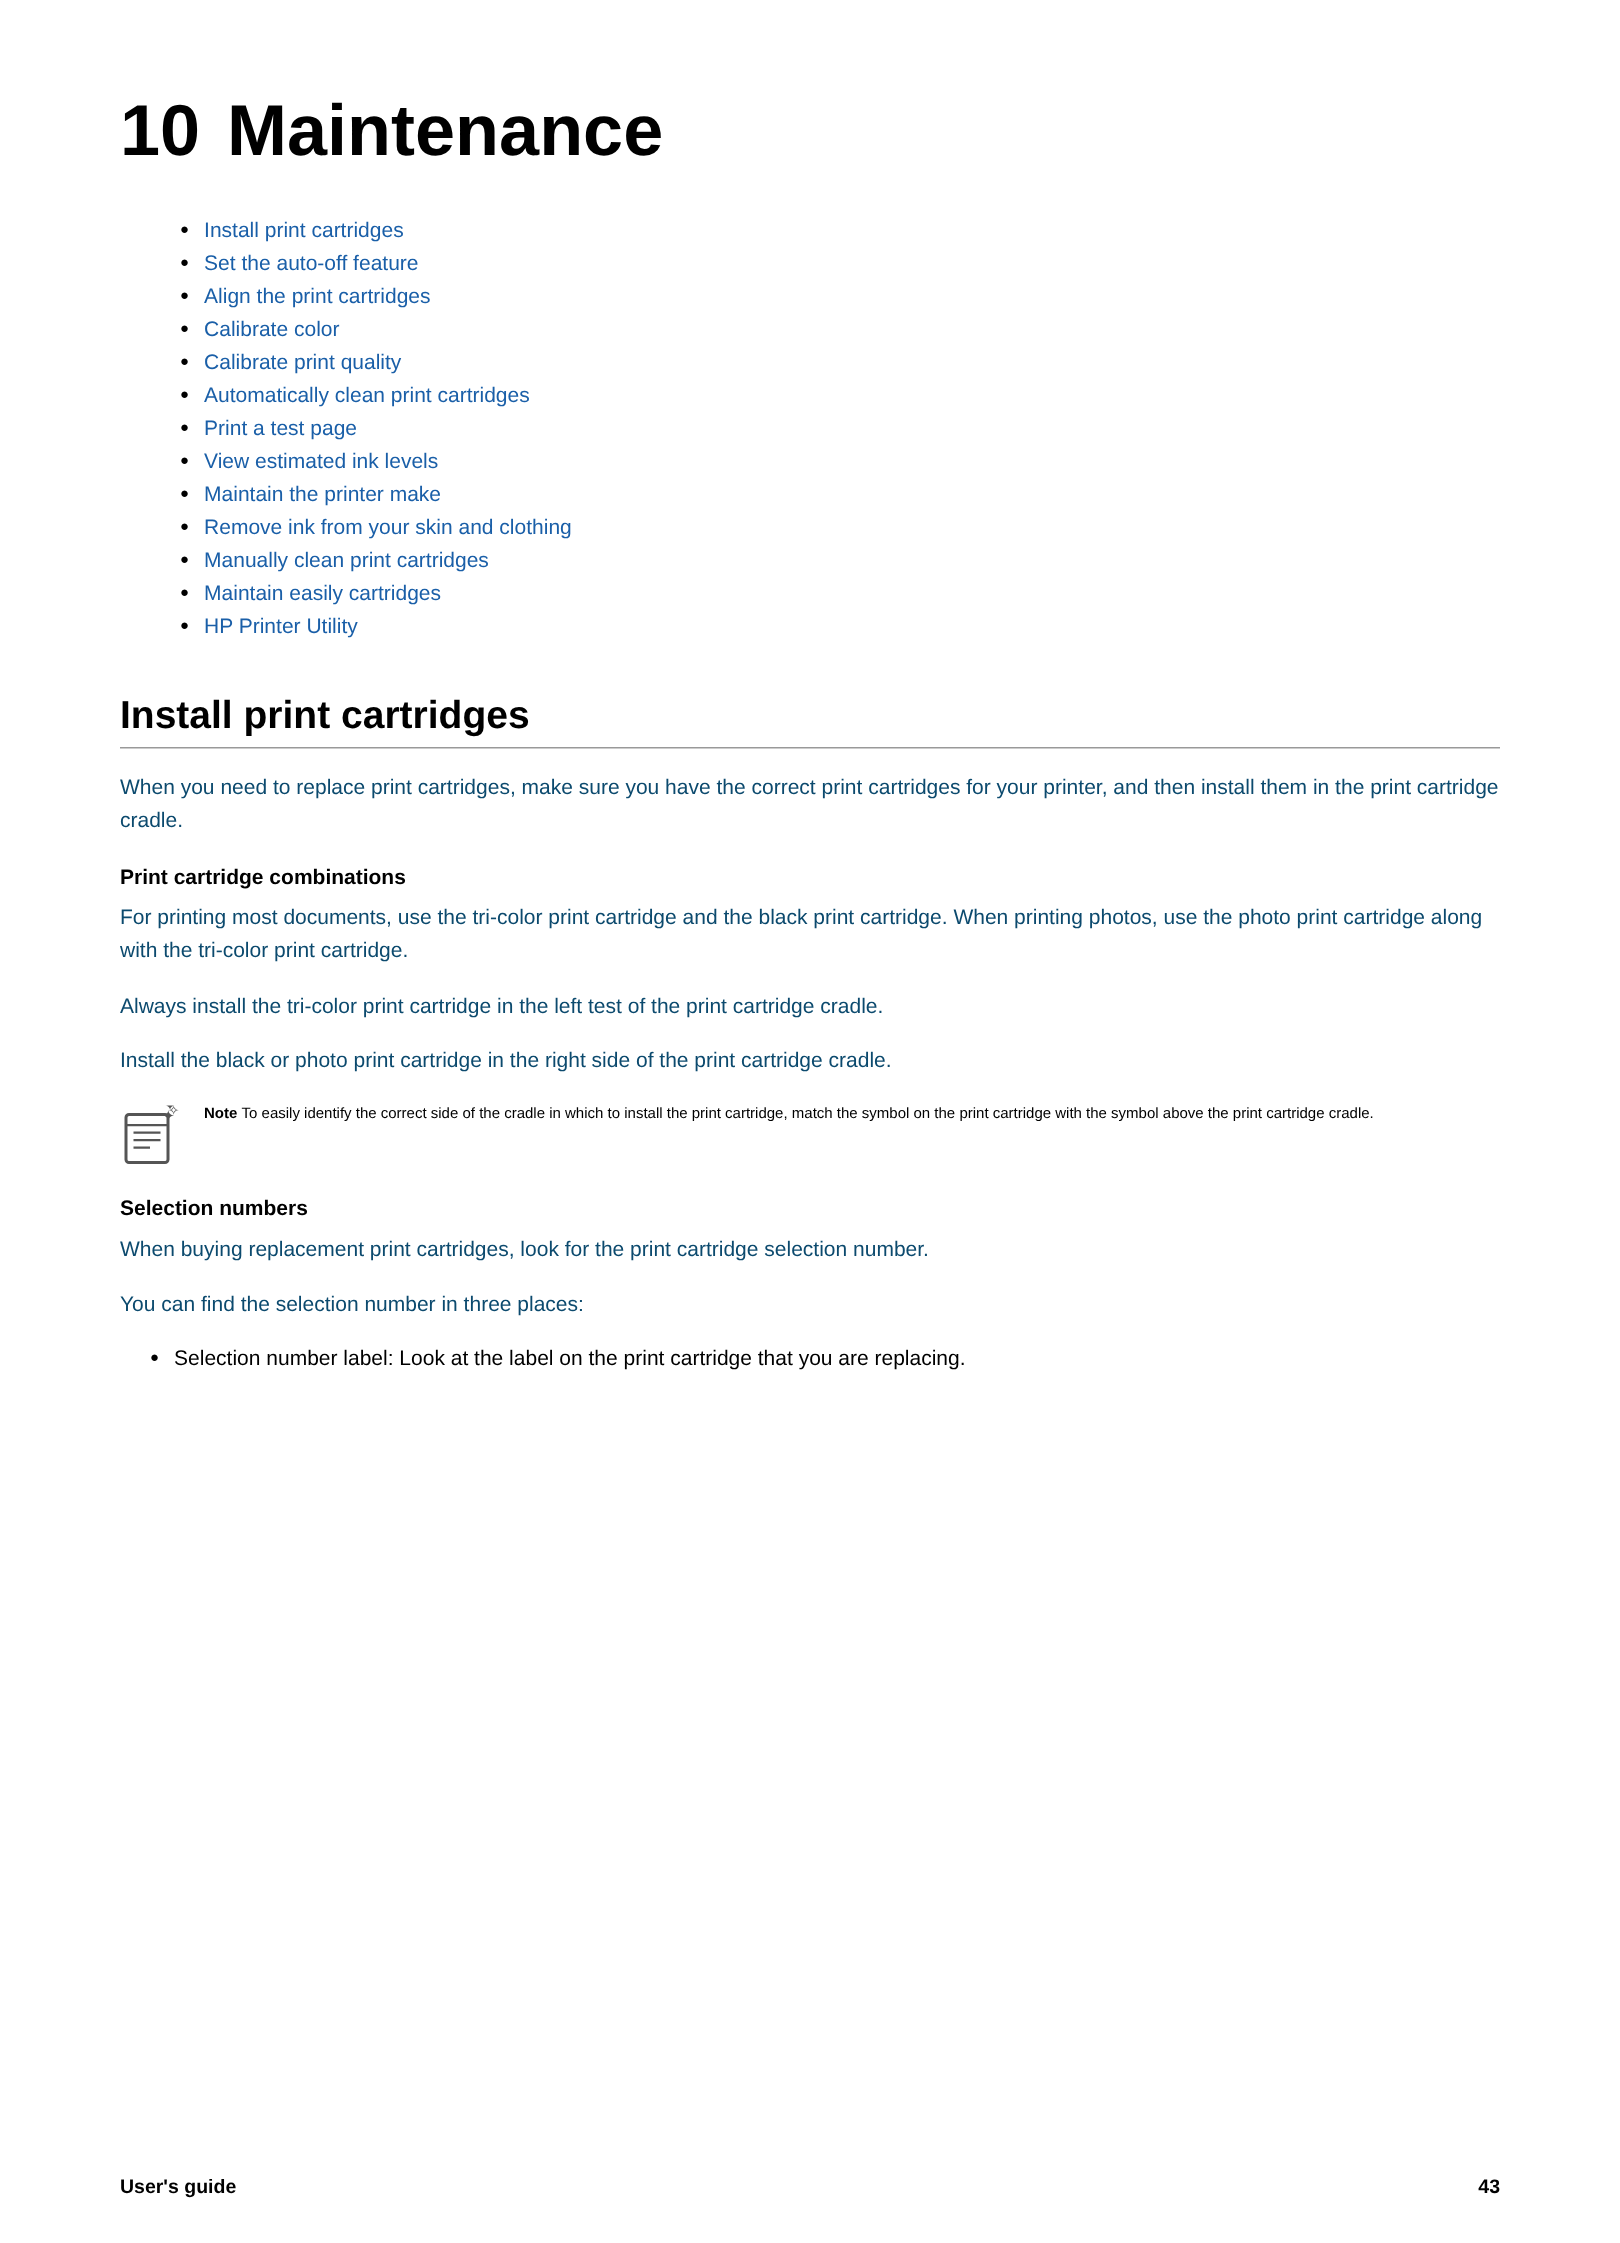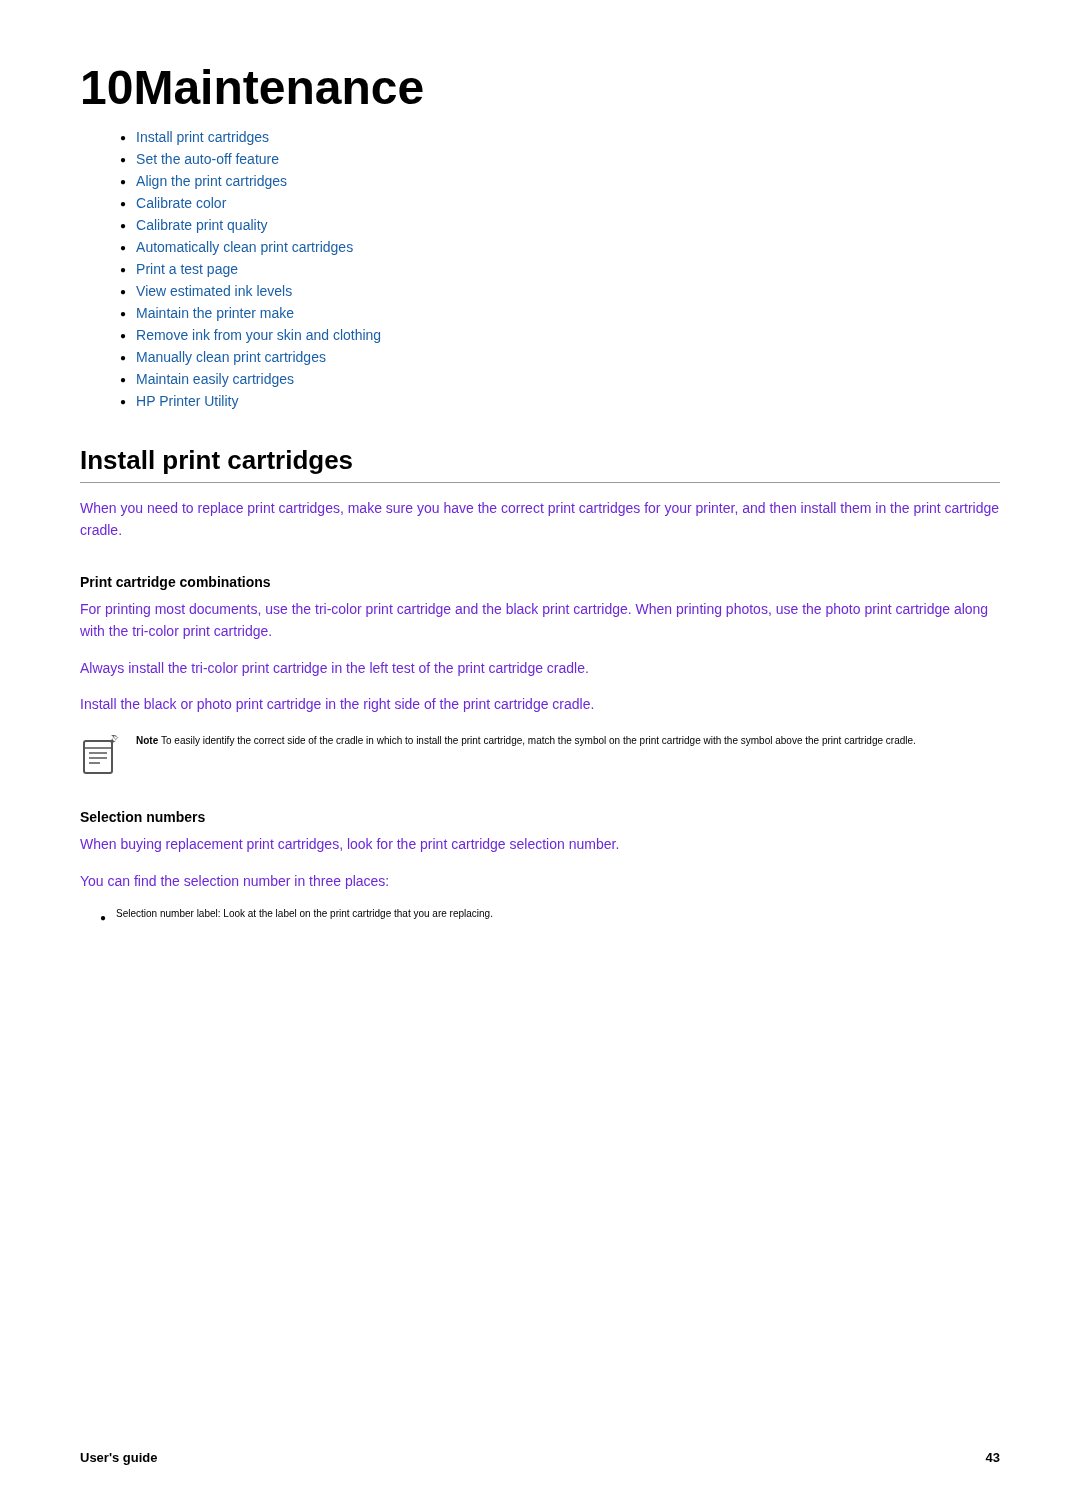--- a/index.html
+++ b/index.html
@@ -16,23 +16,24 @@
       width: 1080px;
       min-height: 1495px;
       padding: 60px 80px 60px 80px;
       position: relative;
     }
 
     .chapter-title {
       font-size: 48px;
       font-weight: bold;
       color: #000;
-      margin-bottom: 14px;
+      margin-bottom: 30px;
       display: flex;
       align-items: baseline;
+      gap: 18px;
     }
 
     .chapter-number {
       font-size: 48px;
       font-weight: bold;
     }
 
     .toc-list {
       list-style: none;
       margin: 0 0 36px 40px;
@@ -64,31 +65,31 @@
       font-size: 26px;
       font-weight: bold;
       color: #000;
       margin-bottom: 14px;
       border-bottom: 1px solid #999;
       padding-bottom: 6px;
     }
 
     .body-text {
       font-size: 14px;
-      color: #6d28d9;
+      color: #0c4a6e;
       line-height: 1.6;
       margin-bottom: 14px;
     }
 
     .subsection-title {
       font-size: 14px;
       font-weight: bold;
       color: #000;
       margin-bottom: 8px;
-      margin-top: 32px;
+      margin-top: 18px;
     }
 
     .note-box {
       display: flex;
       align-items: flex-start;
       gap: 14px;
       margin: 18px 0;
     }
 
     .note-icon {
@@ -112,21 +113,21 @@
       list-style: none;
       margin: 0 0 14px 20px;
       padding: 0;
     }
 
     .bullet-list li {
       margin-bottom: 8px;
       display: flex;
       align-items: flex-start;
       gap: 10px;
-      font-size: 10px;
+      font-size: 14px;
       line-height: 1.6;
     }
 
     .bullet-list li::before {
       content: "●";
       color: #000;
       font-size: 10px;
       margin-top: 4px;
       flex-shrink: 0;
     }

